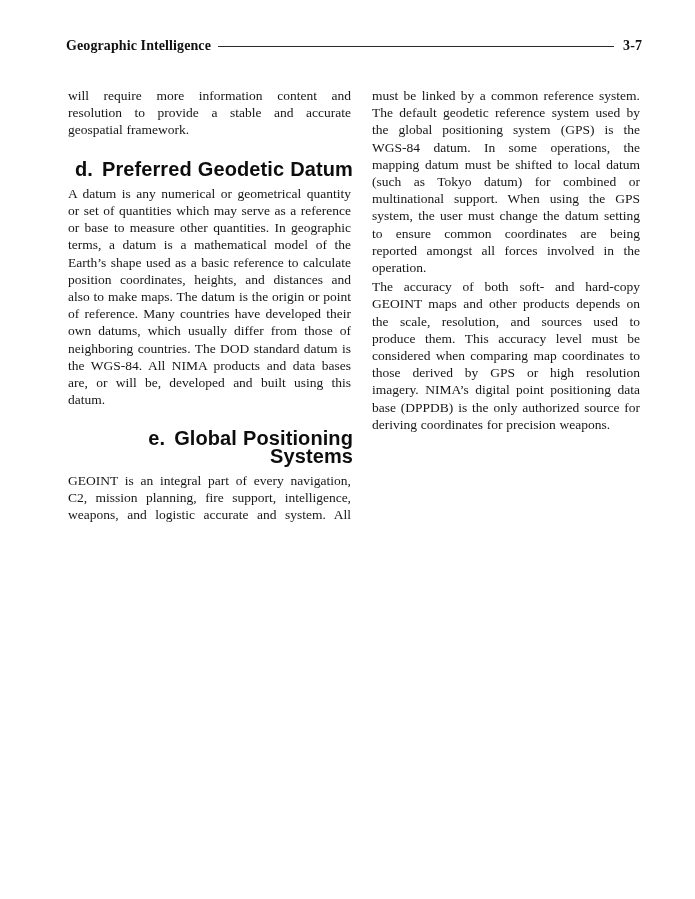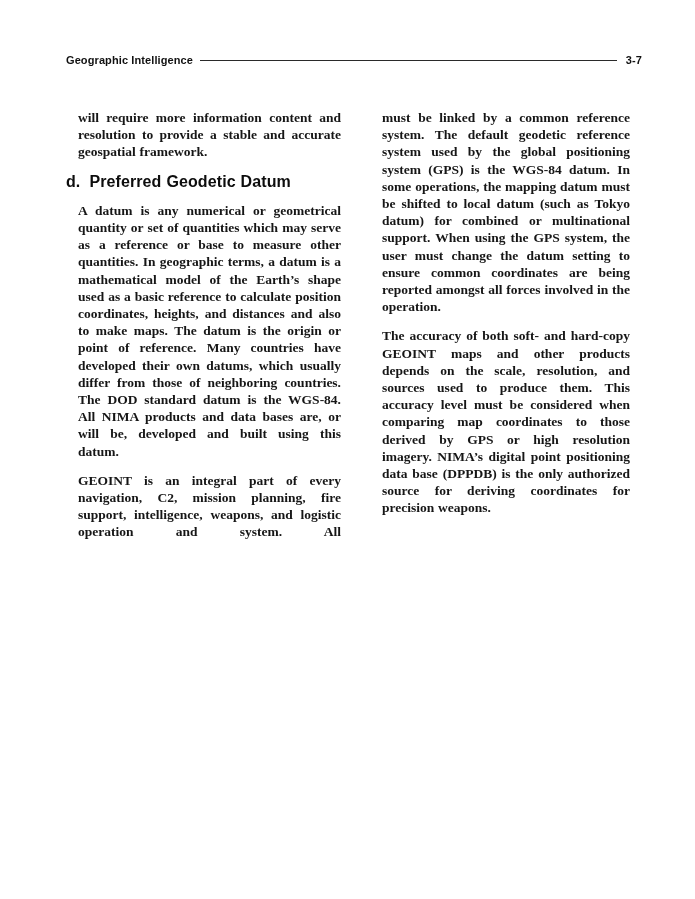--- a/index.html
+++ b/index.html
@@ -13,57 +13,55 @@
     height: 899px;
     margin: 0 auto;
     background: #ffffff;
     box-sizing: border-box;
     padding: 38px 53px 0 66px;
     overflow: hidden;
   }
   .page-header {
     display: flex;
     align-items: center;
-    font-family: Liberation Sans, sans-serif;
+    font-family: Liberation Serif, serif;
     font-weight: bold;
-    font-size: 11px;
+    font-size: 14px;
     letter-spacing: 0.1px;
     color: #111111;
     white-space: nowrap;
-    margin-top: 16px;
   }
   .header-rule {
     flex: 1;
     border-top: 1.4px solid #2a2a2a;
     margin: 1px 9px 0 7px;
     height: 0;
   }
   .columns {
     display: grid;
     grid-template-columns: 287px 272px;
     column-gap: 17px;
     margin-top: 31px;
     font-family: "Liberation Serif", serif;
     font-size: 13.5px;
     line-height: 17.2px;
     color: #161616;
     text-align: justify;
     word-spacing: 0.4px;
   }
   .body-para {
-    margin: 12px;
-    font-weight: bold;
+    margin: 2px;
   }
   .section-heading {
     font-family: "Liberation Sans", sans-serif;
-    font-size: 16px;
+    font-size: 20px;
     font-weight: bold;
     color: #0d0d0d;
-    text-align: left;
-    margin: 10px 0 7px 0;
+    text-align: right;
+    margin: 22px 0 7px 0;
     letter-spacing: 0.1px;
   }
   .sec-label {
     display: inline-block;
     margin-right: 9px;
   }
   .justify-last {
     text-align-last: justify;
   }
 </style>
@@ -81,21 +79,24 @@
   <div class="columns">
 
     <div class="col">
       <p class="body-para">will require more information content and resolution to provide a stable and accurate geospatial framework.</p>
 
       <h3 class="section-heading">
         <span class="sec-label">d.</span><span class="sec-title">Preferred Geodetic Datum</span>
       </h3>
       <p class="body-para">A datum is any numerical or geometrical quantity or set of quantities which may serve as a reference or base to measure other quantities. In geographic terms, a datum is a mathematical model of the Earth’s shape used as a basic reference to calculate position coordinates, heights, and distances and also to make maps. The datum is the origin or point of reference. Many countries have developed their own datums, which usually differ from those of neighboring countries. The DOD standard datum is the WGS-84. All NIMA products and data bases are, or will be, developed and built using this datum.</p>
 
-      <p class="body-para justify-last">GEOINT is an integral part of every navigation, C2, mission planning, fire support, intelligence, weapons, and logistic operation and system. All</p>
+      <h3 class="section-heading">
+        <span class="sec-label">e.</span><span class="sec-title">Global Positioning Systems</span>
+      </h3>
+      <p class="body-para justify-last">GEOINT is an integral part of every navigation, C2, mission planning, fire support, intelligence, weapons, and logistic accurate and system. All</p>
     </div>
 
     <div class="col">
       <p class="body-para">must be linked by a common reference system. The default geodetic reference system used by the global positioning system (GPS) is the WGS-84 datum. In some operations, the mapping datum must be shifted to local datum (such as Tokyo datum) for combined or multinational support. When using the GPS system, the user must change the datum setting to ensure common coordinates are being reported amongst all forces involved in the operation.</p>
 
       <p class="body-para">The accuracy of both soft- and hard-copy GEOINT maps and other products depends on the scale, resolution, and sources used to produce them. This accuracy level must be considered when comparing map coordinates to those derived by GPS or high resolution imagery. NIMA’s digital point positioning data base (DPPDB) is the only authorized source for deriving coordinates for precision weapons.</p>
     </div>
 
   </div>
 

